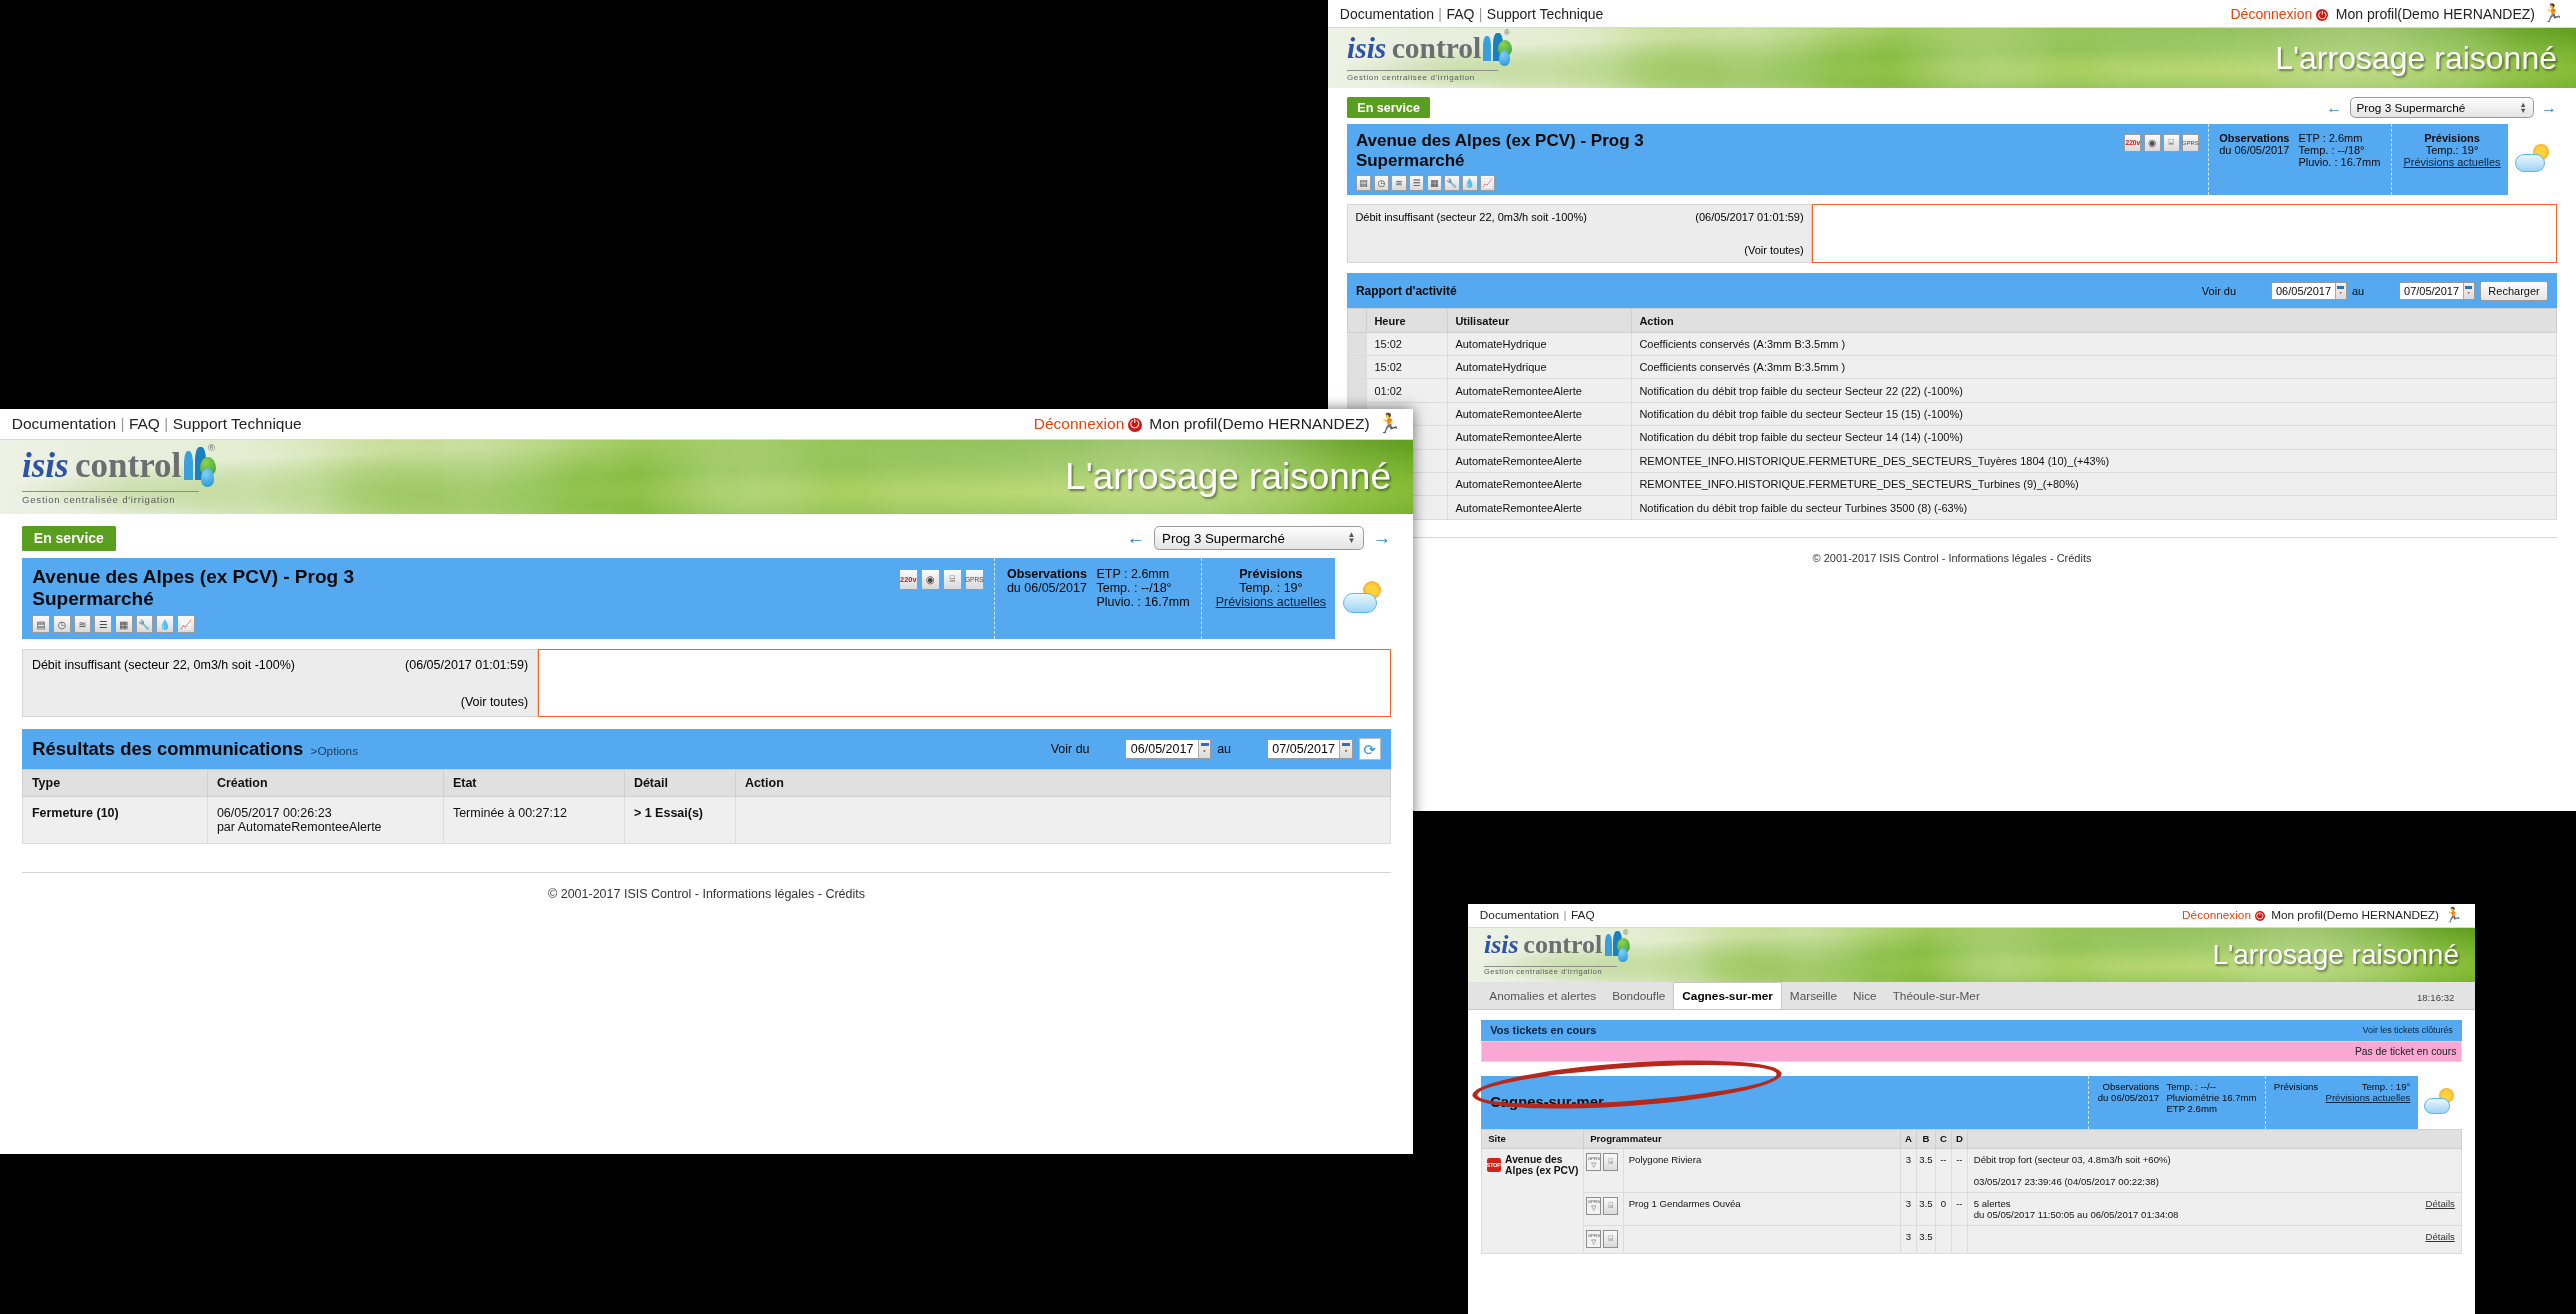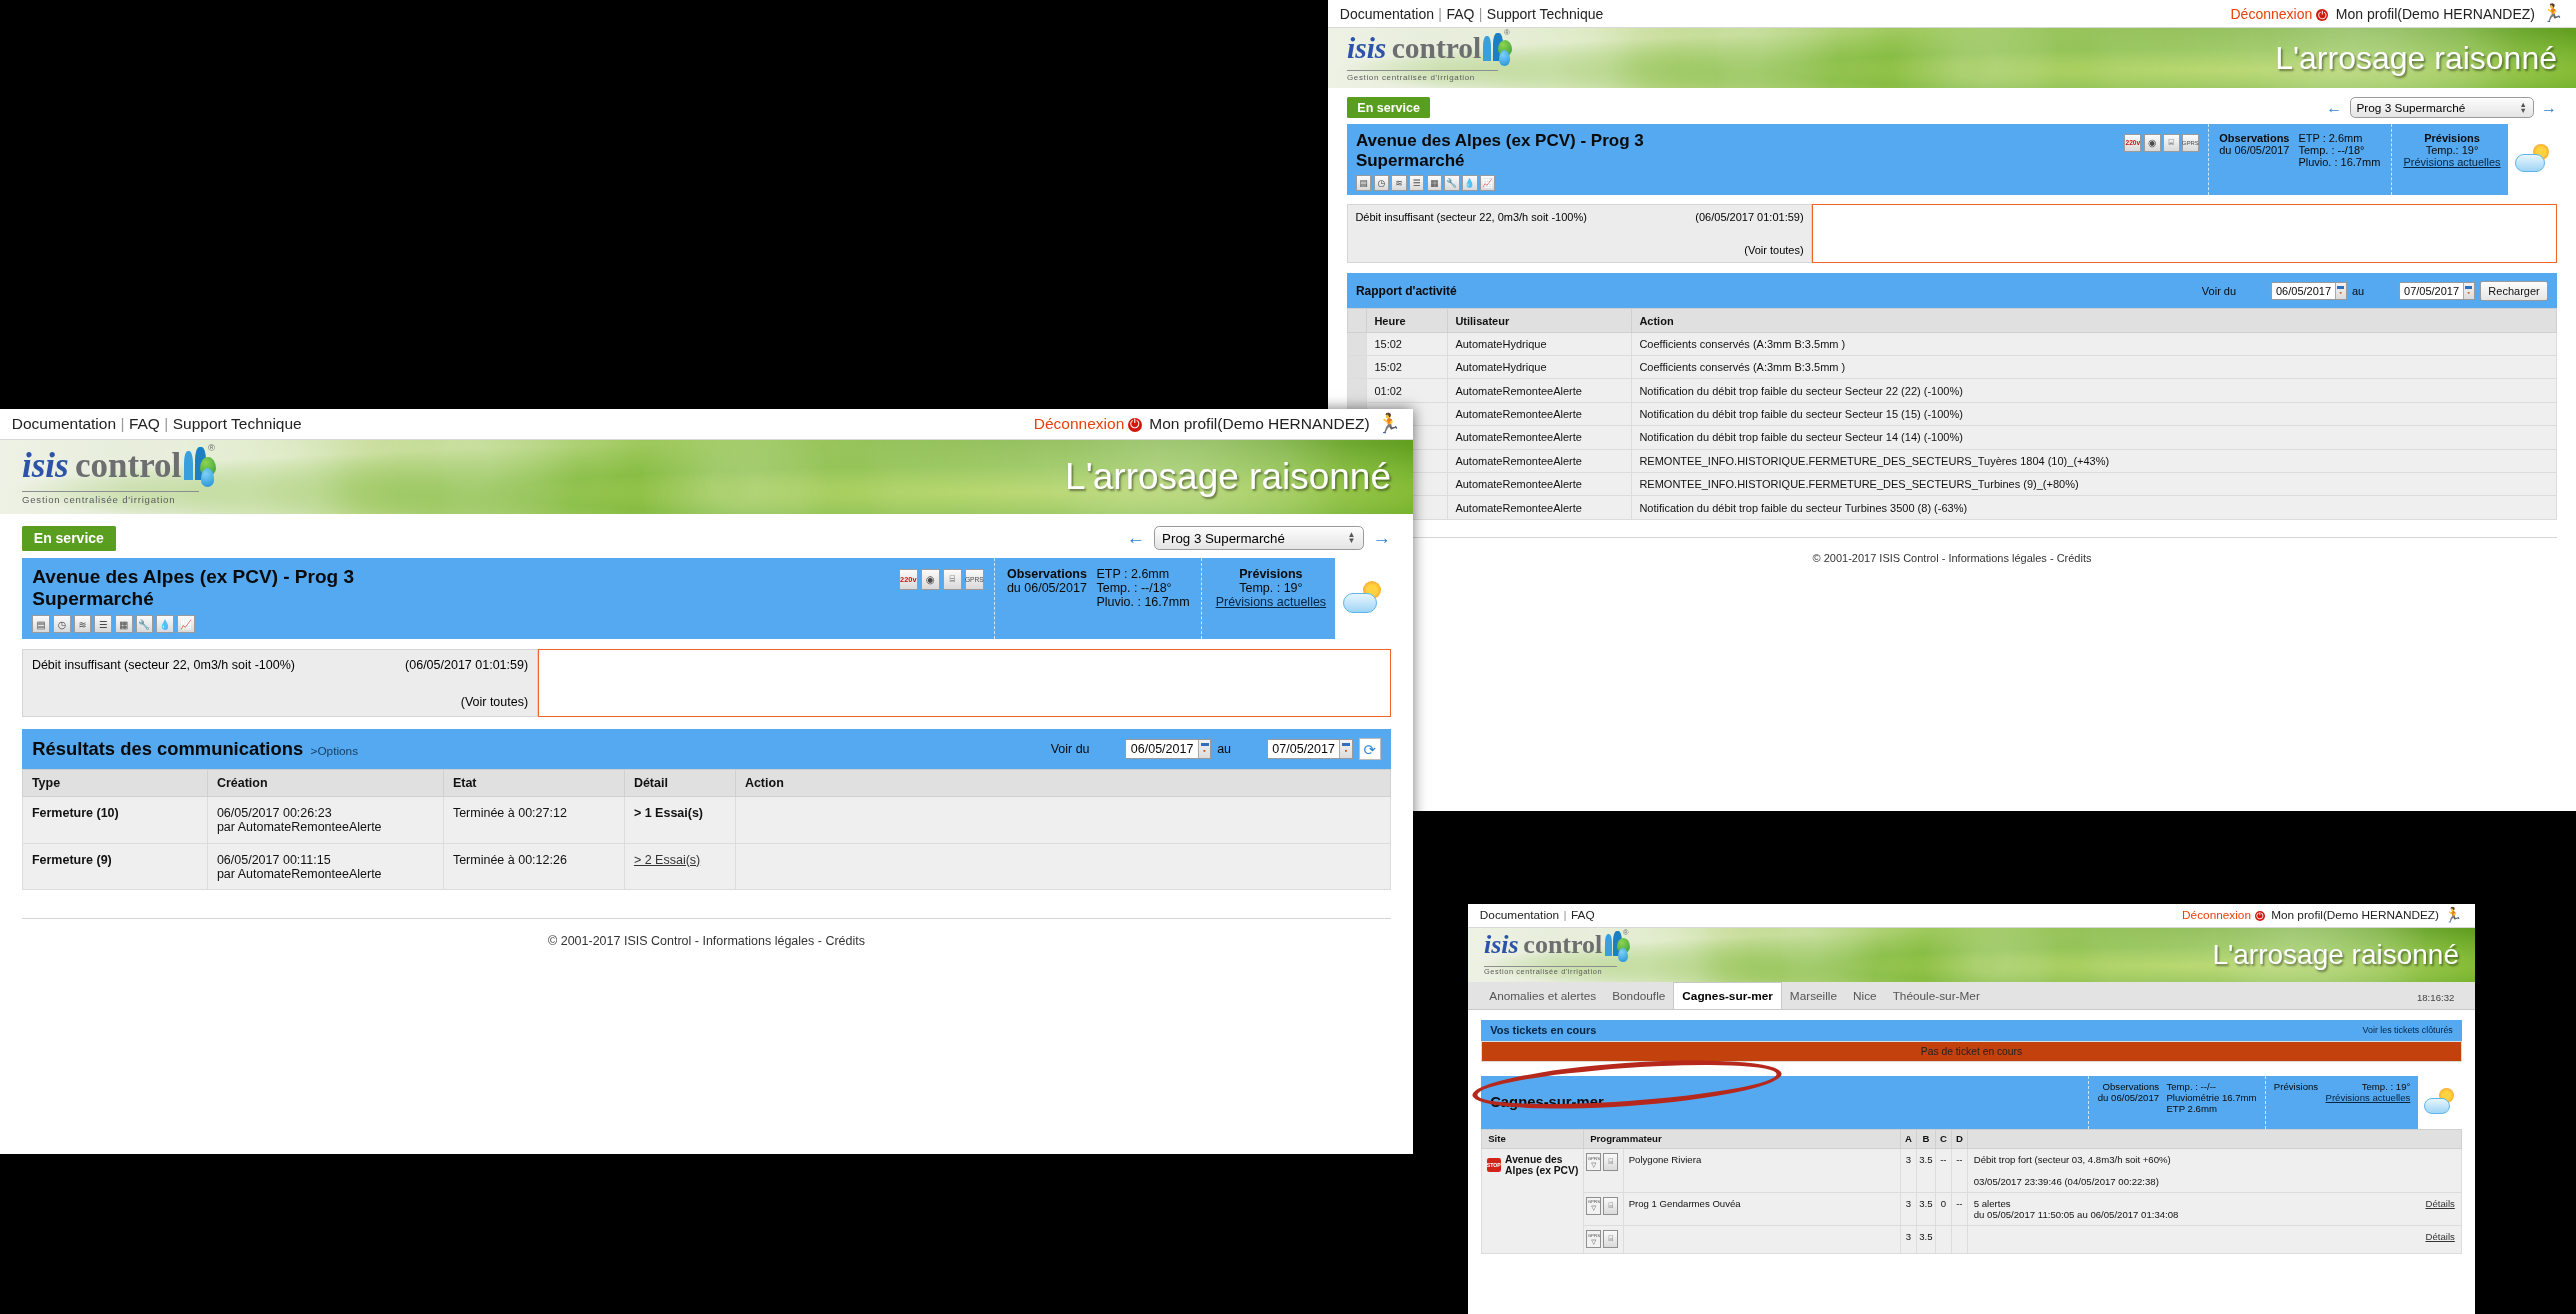--- a/index.html
+++ b/index.html
@@ -134,21 +134,21 @@
   .foot { text-align:center; color:#333; border-top:0.7px solid #d5d5d5; }
 
   
   .tabsbar { background:#e3e3e3; display:flex; align-items:flex-end; border-bottom:0.7px solid #c9c9c9; }
   .tab { color:#555; }
   .tab.active { background:#fff; color:#000; font-weight:bold; border:0.7px solid #c9c9c9; border-bottom:none; }
   .clock { margin-left:auto; color:#444; }
   .blue-strip { background:#54a9f0; display:flex; align-items:center; justify-content:space-between; color:#06233f; }
   .blue-strip .bt { font-weight:bold; }
   .blue-strip .br { }
-  .noticket { background:#c2410c; text-align:center; color:#222; border:0.7px solid #dcdcdc; }
+  .noticket { background:#f9a8d4; text-align:right; color:#222; border:0.7px solid #dcdcdc; }
   .stopsign { background:#d0241a; color:#fff; display:inline-flex; align-items:center; justify-content:center; border-radius:2.2px; font-weight:bold; }
   .gprs { border:0.7px solid #8f8f8f; background:#f2f2f2; color:#555; display:flex; flex-direction:column; align-items:center; justify-content:center; }
   .ctrl-ic { border:0.7px solid #8f8f8f; background:linear-gradient(#fafafa,#dadada); color:#555; display:flex; align-items:center; justify-content:center; }
   .ellipse {
     position:absolute; border:5.2px solid #b5281b; border-radius:50%;
     transform:rotate(-4deg); pointer-events:none; z-index:50;
   }
 </style>
 </head>
 <body>
@@ -496,30 +496,20 @@
             <tr>
               <td class="bold" style="padding:8.9px;">Fermeture (10)</td>
               <td style="padding:8.9px;">
                 <div>06/05/2017 00:26:23</div>
                 <div>par AutomateRemonteeAlerte</div>
               </td>
               <td style="padding:8.9px;">Terminée à 00:27:12</td>
               <td class="bold" style="padding:8.9px;">&gt; 1 Essai(s)</td>
               <td style="padding:8.9px;"></td>
             </tr>
-            <tr>
-              <td class="bold" style="padding:8.9px;">Fermeture (9)</td>
-              <td style="padding:8.9px;">
-                <div>06/05/2017 00:11:15</div>
-                <div>par AutomateRemonteeAlerte</div>
-              </td>
-              <td style="padding:8.9px;">Terminée à 00:12:26</td>
-              <td class="ulink" style="padding:8.9px;">&gt; 2 Essai(s)</td>
-              <td style="padding:8.9px;"></td>
-            </tr>
           </tbody>
         </table>
       </div>
 
       <div class="foot" style="margin:28px 22px 0 22px;padding-top:14.8px;font-size:12.5px;">© 2001-2017 ISIS Control - Informations légales - Crédits</div>
     </div>
   </div>
 
   <div class="win" style="left:1468px; top:904px; width:1007px; height:411px;">
     <div class="win-inner">

